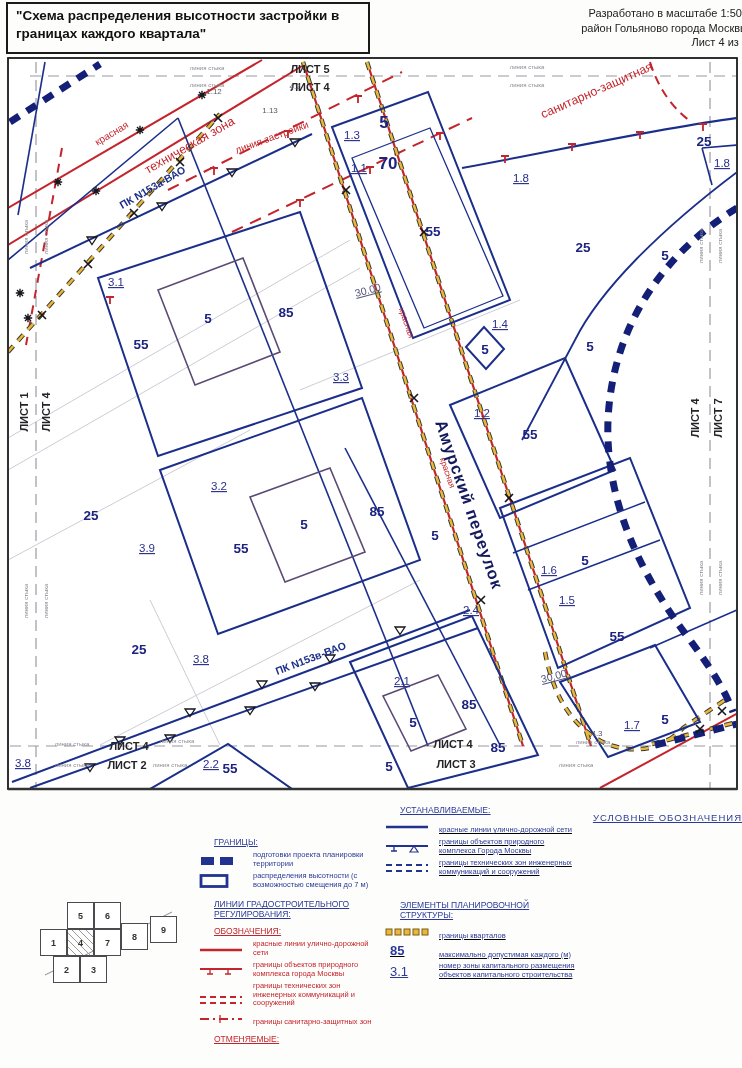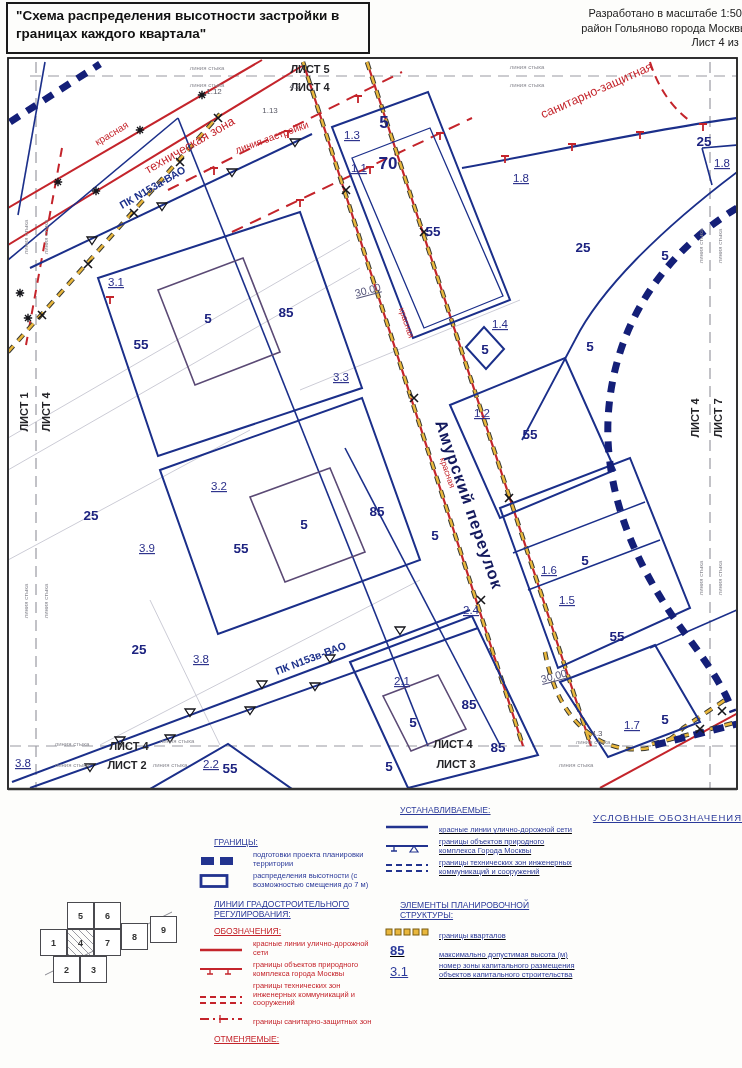--- a/index.html
+++ b/index.html
@@ -363,21 +363,21 @@
           <rect x="20" y="5" width="6" height="6" fill="#e9b73c" stroke="#7a5c10" stroke-width="1"></rect>
           <rect x="29" y="5" width="6" height="6" fill="#e9b73c" stroke="#7a5c10" stroke-width="1"></rect>
           <rect x="38" y="5" width="6" height="6" fill="#e9b73c" stroke="#7a5c10" stroke-width="1"></rect>
         </svg></span>
       <span class="lg-txt">границы кварталов</span>
     </div>
     <div class="lg-row">
       <span class="lg-sym">
         <span class="lg-big">85</span>
       </span>
-      <span class="lg-txt">максимально допустимая высота (м)</span>
+      <span class="lg-txt">максимально допустимая каждого (м)</span>
     </div>
     <div class="lg-row">
       <span class="lg-sym">
         <span class="lg-big u">3.1</span>
       </span>
       <span class="lg-txt">номер зоны капитального размещения объектов капитального строительства</span>
     </div>
   </div>
 <div id="sheet-index">
     <div class="si-cell" style="left: 40px; top: 929px;">1</div>

